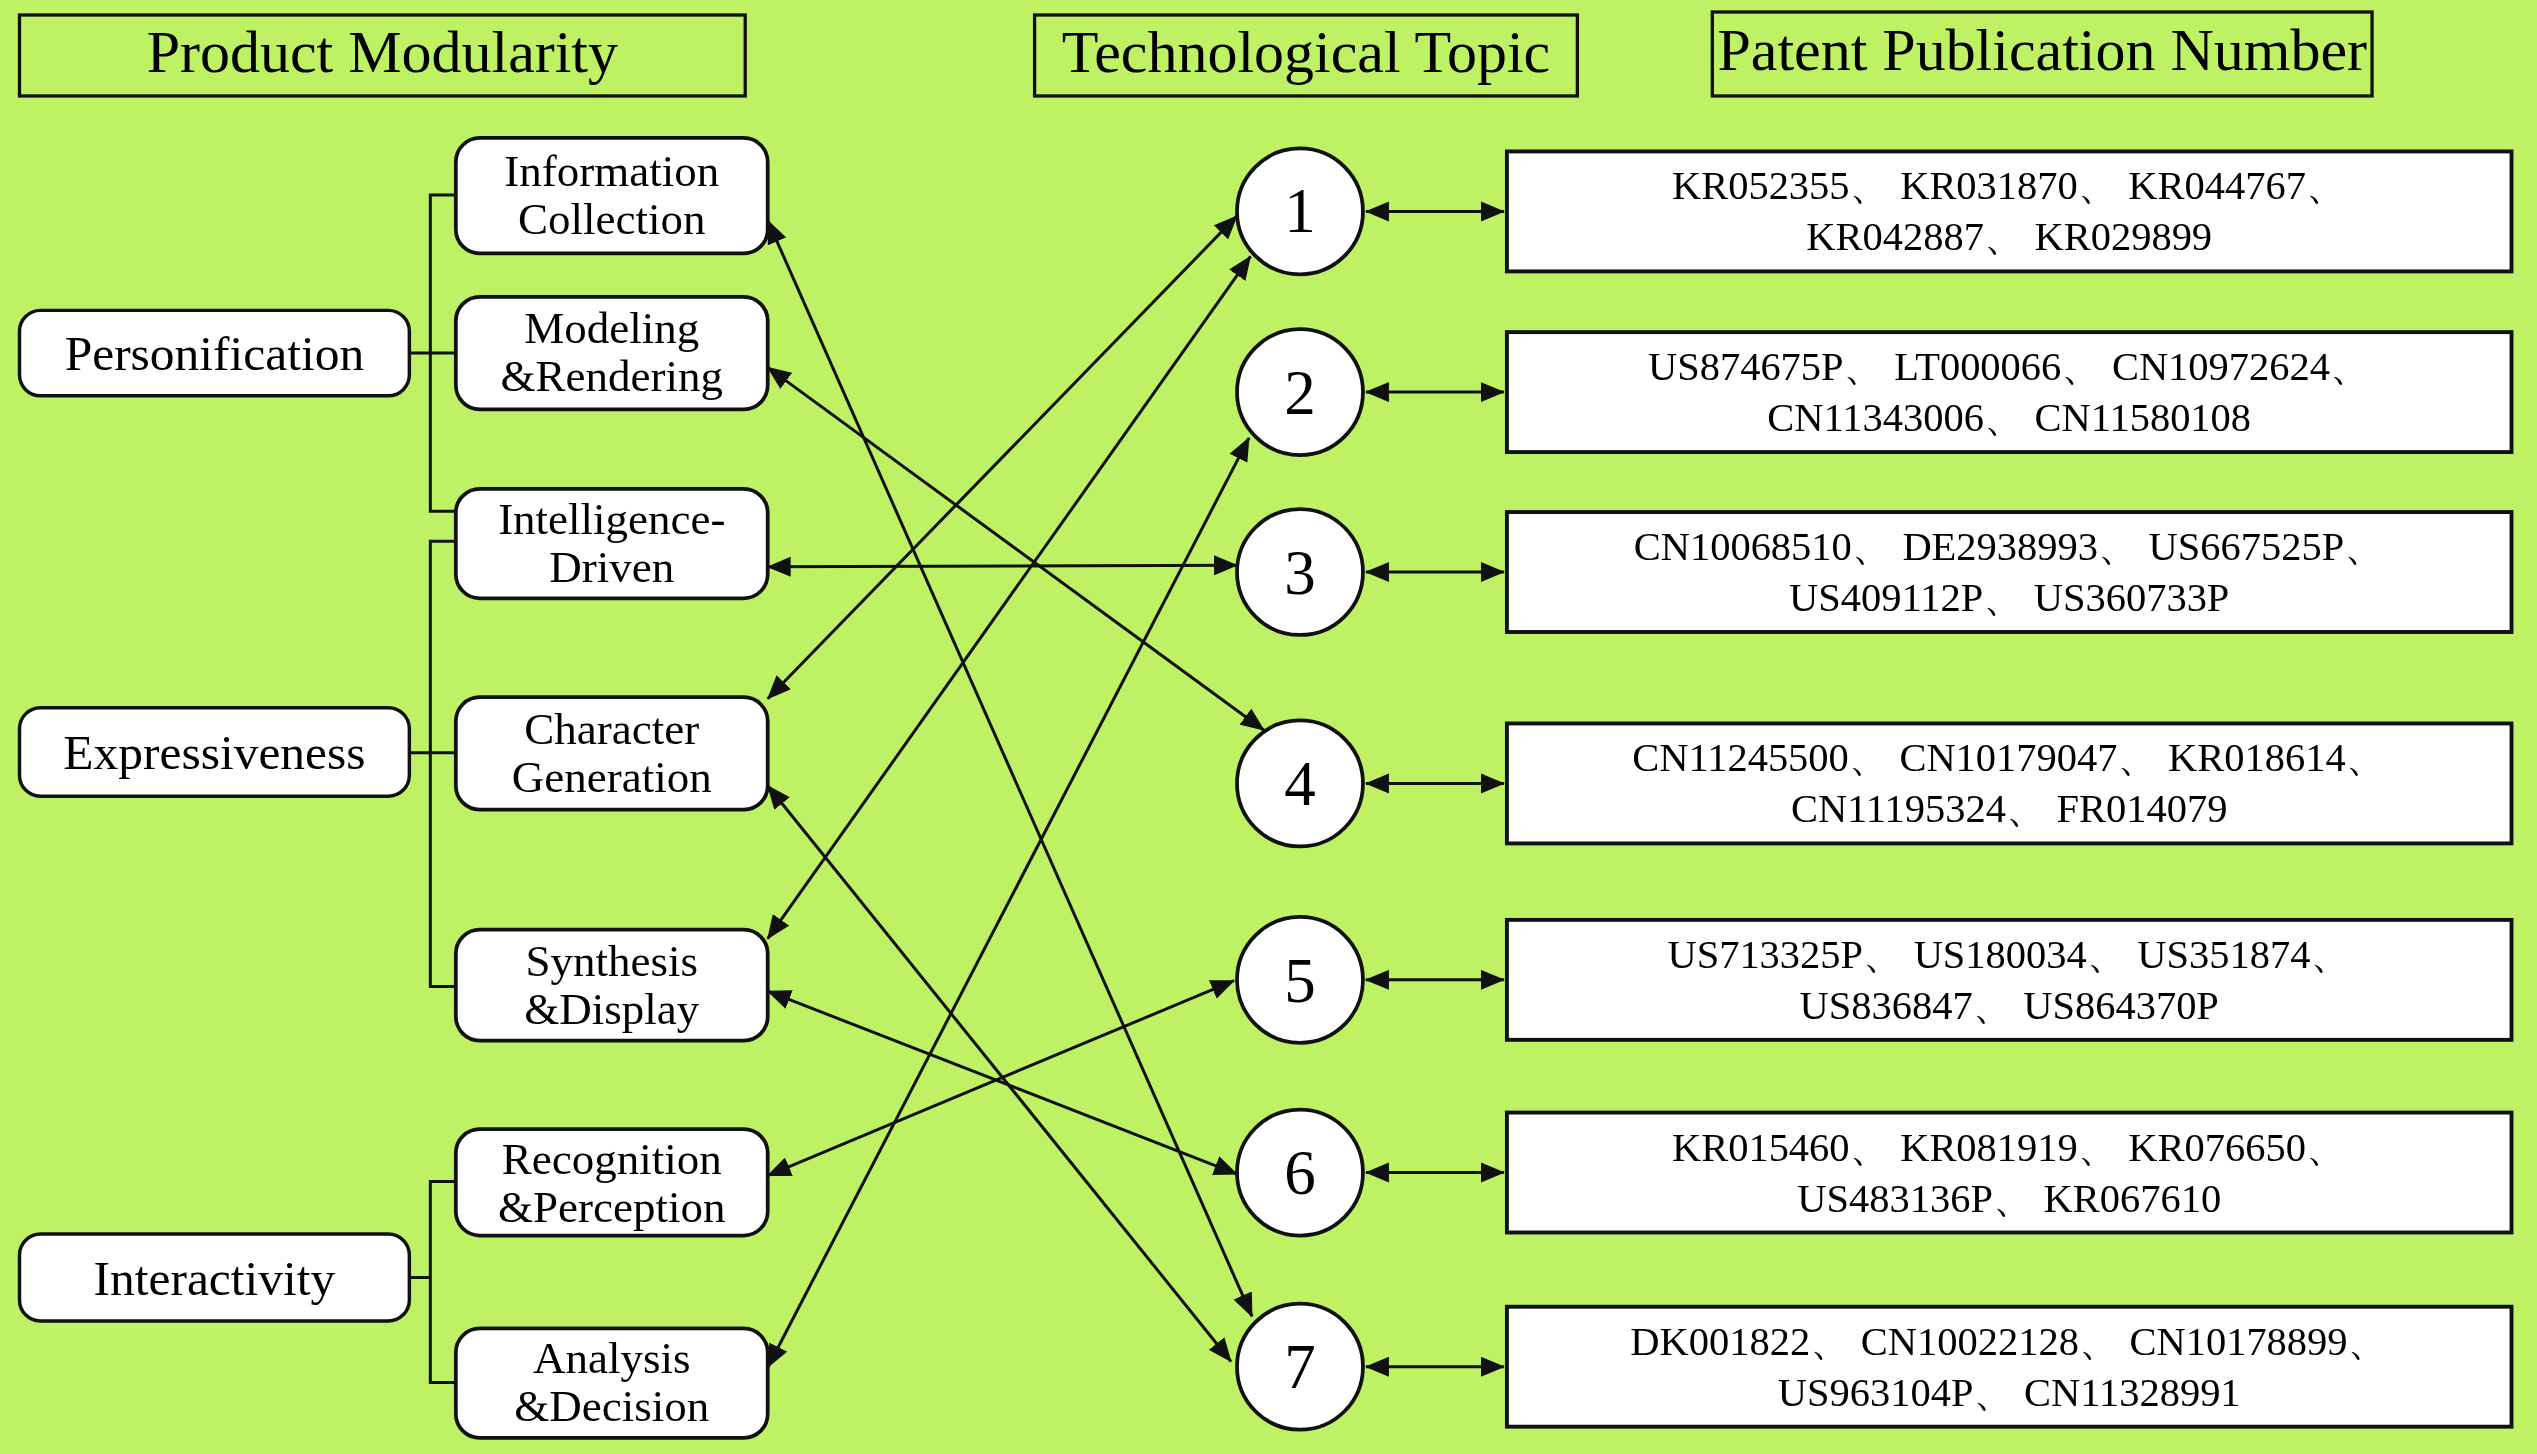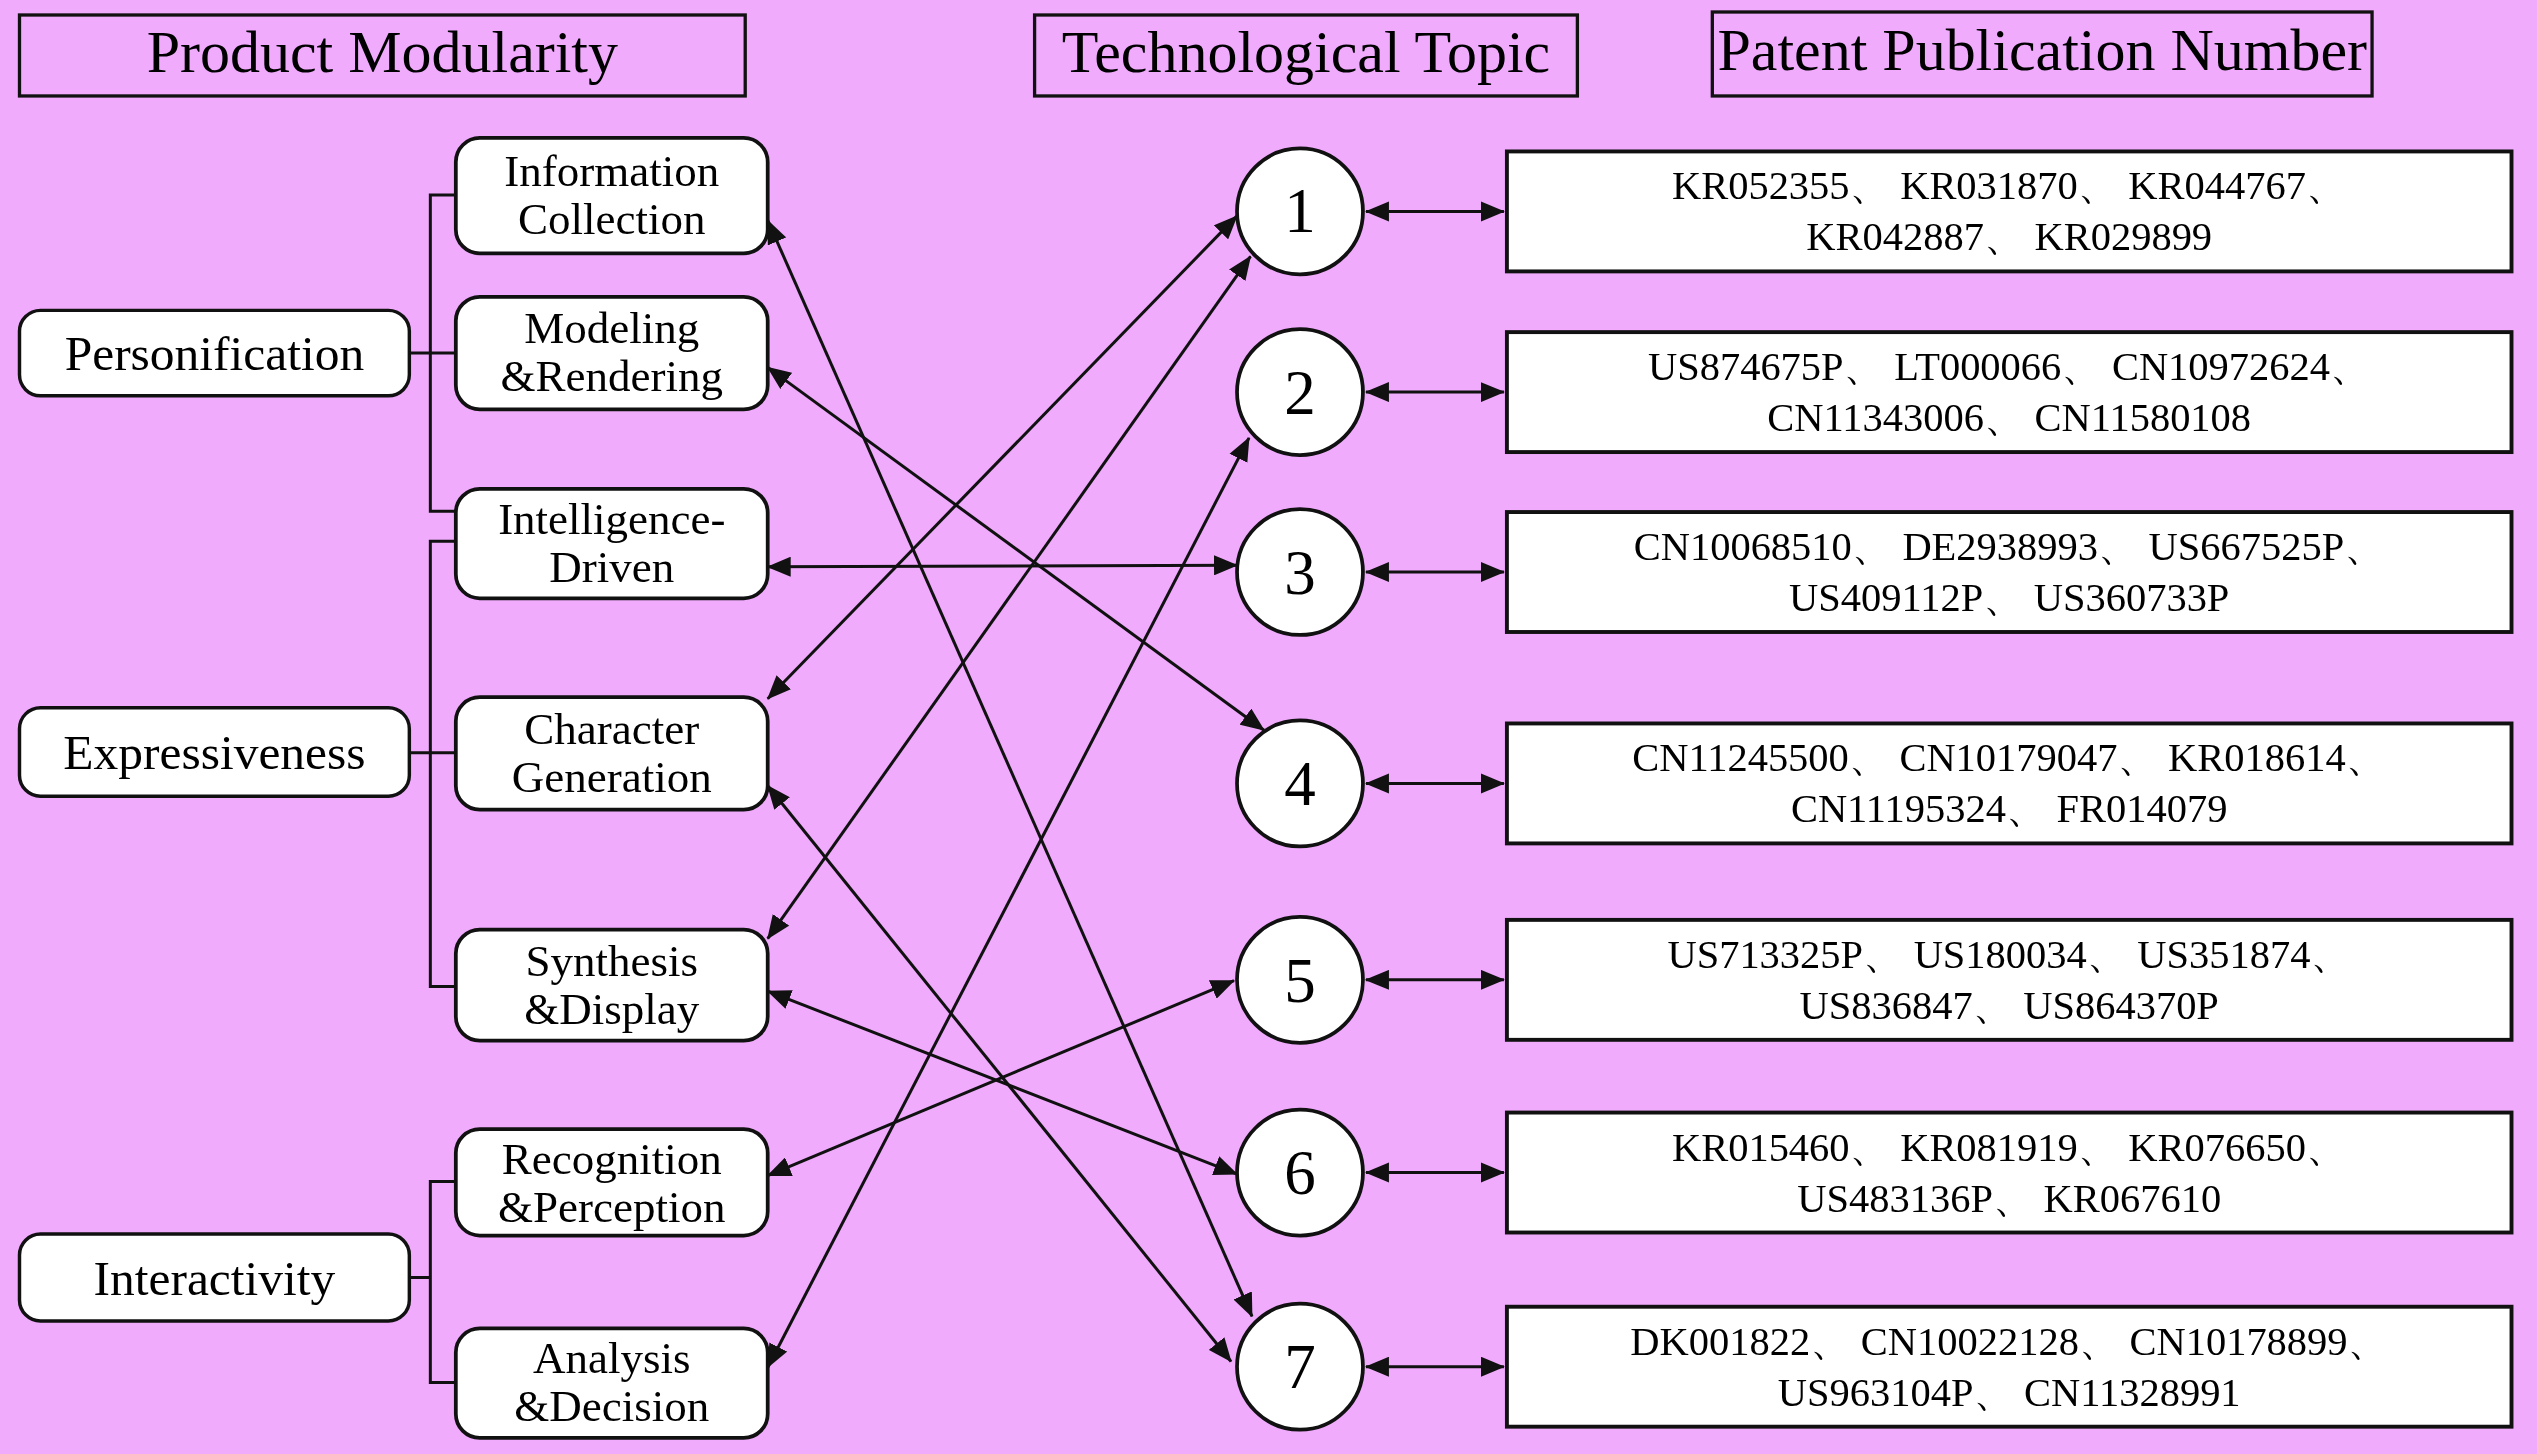--- a/index.html
+++ b/index.html
@@ -1,17 +1,17 @@
 <!DOCTYPE html>
 <html style="font-size:12px"><head>
 <meta charset="utf-8">
 <style>
   html,body{margin:0;padding:0;background:#ffffff;}
   body{font-family:"Liberation Serif", serif;}
-  .stage{width:100%;height:100vh;display:flex;align-items:flex-end;justify-content:center;background:#f0abfc;}
+  .stage{width:100%;height:100vh;display:flex;align-items:flex-end;justify-content:center;background:#bef264;}
   svg{width:100%;height:auto;display:block;}
   .hdrbox{fill:none;stroke:#111;stroke-width:2.2px;}
   .patbox{fill:#fff;stroke:#111;stroke-width:2.6px;}
   .catbox{fill:#fff;stroke:#111;stroke-width:2.3px;}
   .modbox{fill:#fff;stroke:#111;stroke-width:2.5px;}
   .circle{fill:#fff;stroke:#111;stroke-width:2.5px;}
   .conn{stroke:#111;stroke-width:2px;fill:none;}
   .link{stroke:#111;stroke-width:2px;fill:none;}
   .hdr{font-size:40px;fill:#000;text-anchor:middle;}
   .cat{font-size:33px;fill:#000;text-anchor:middle;}

